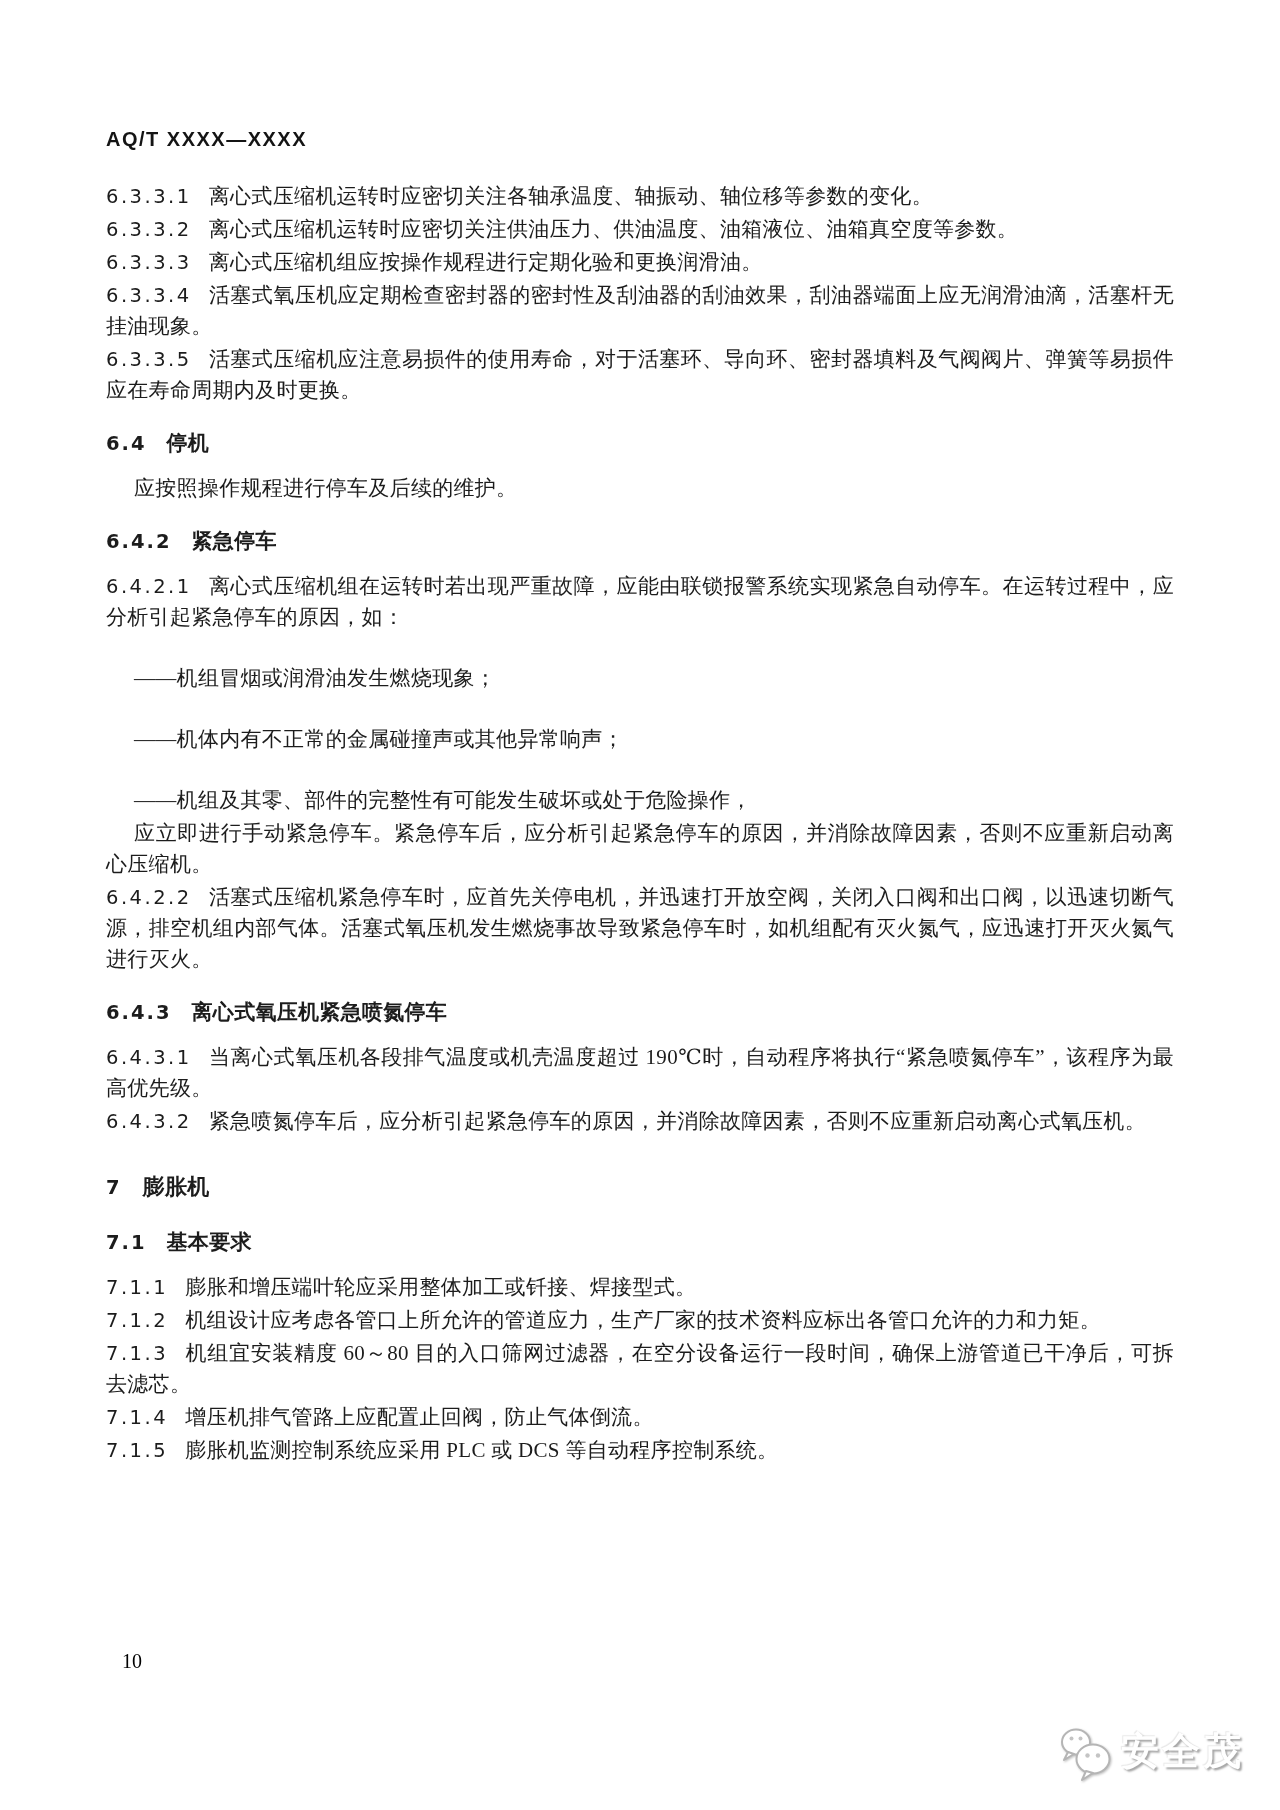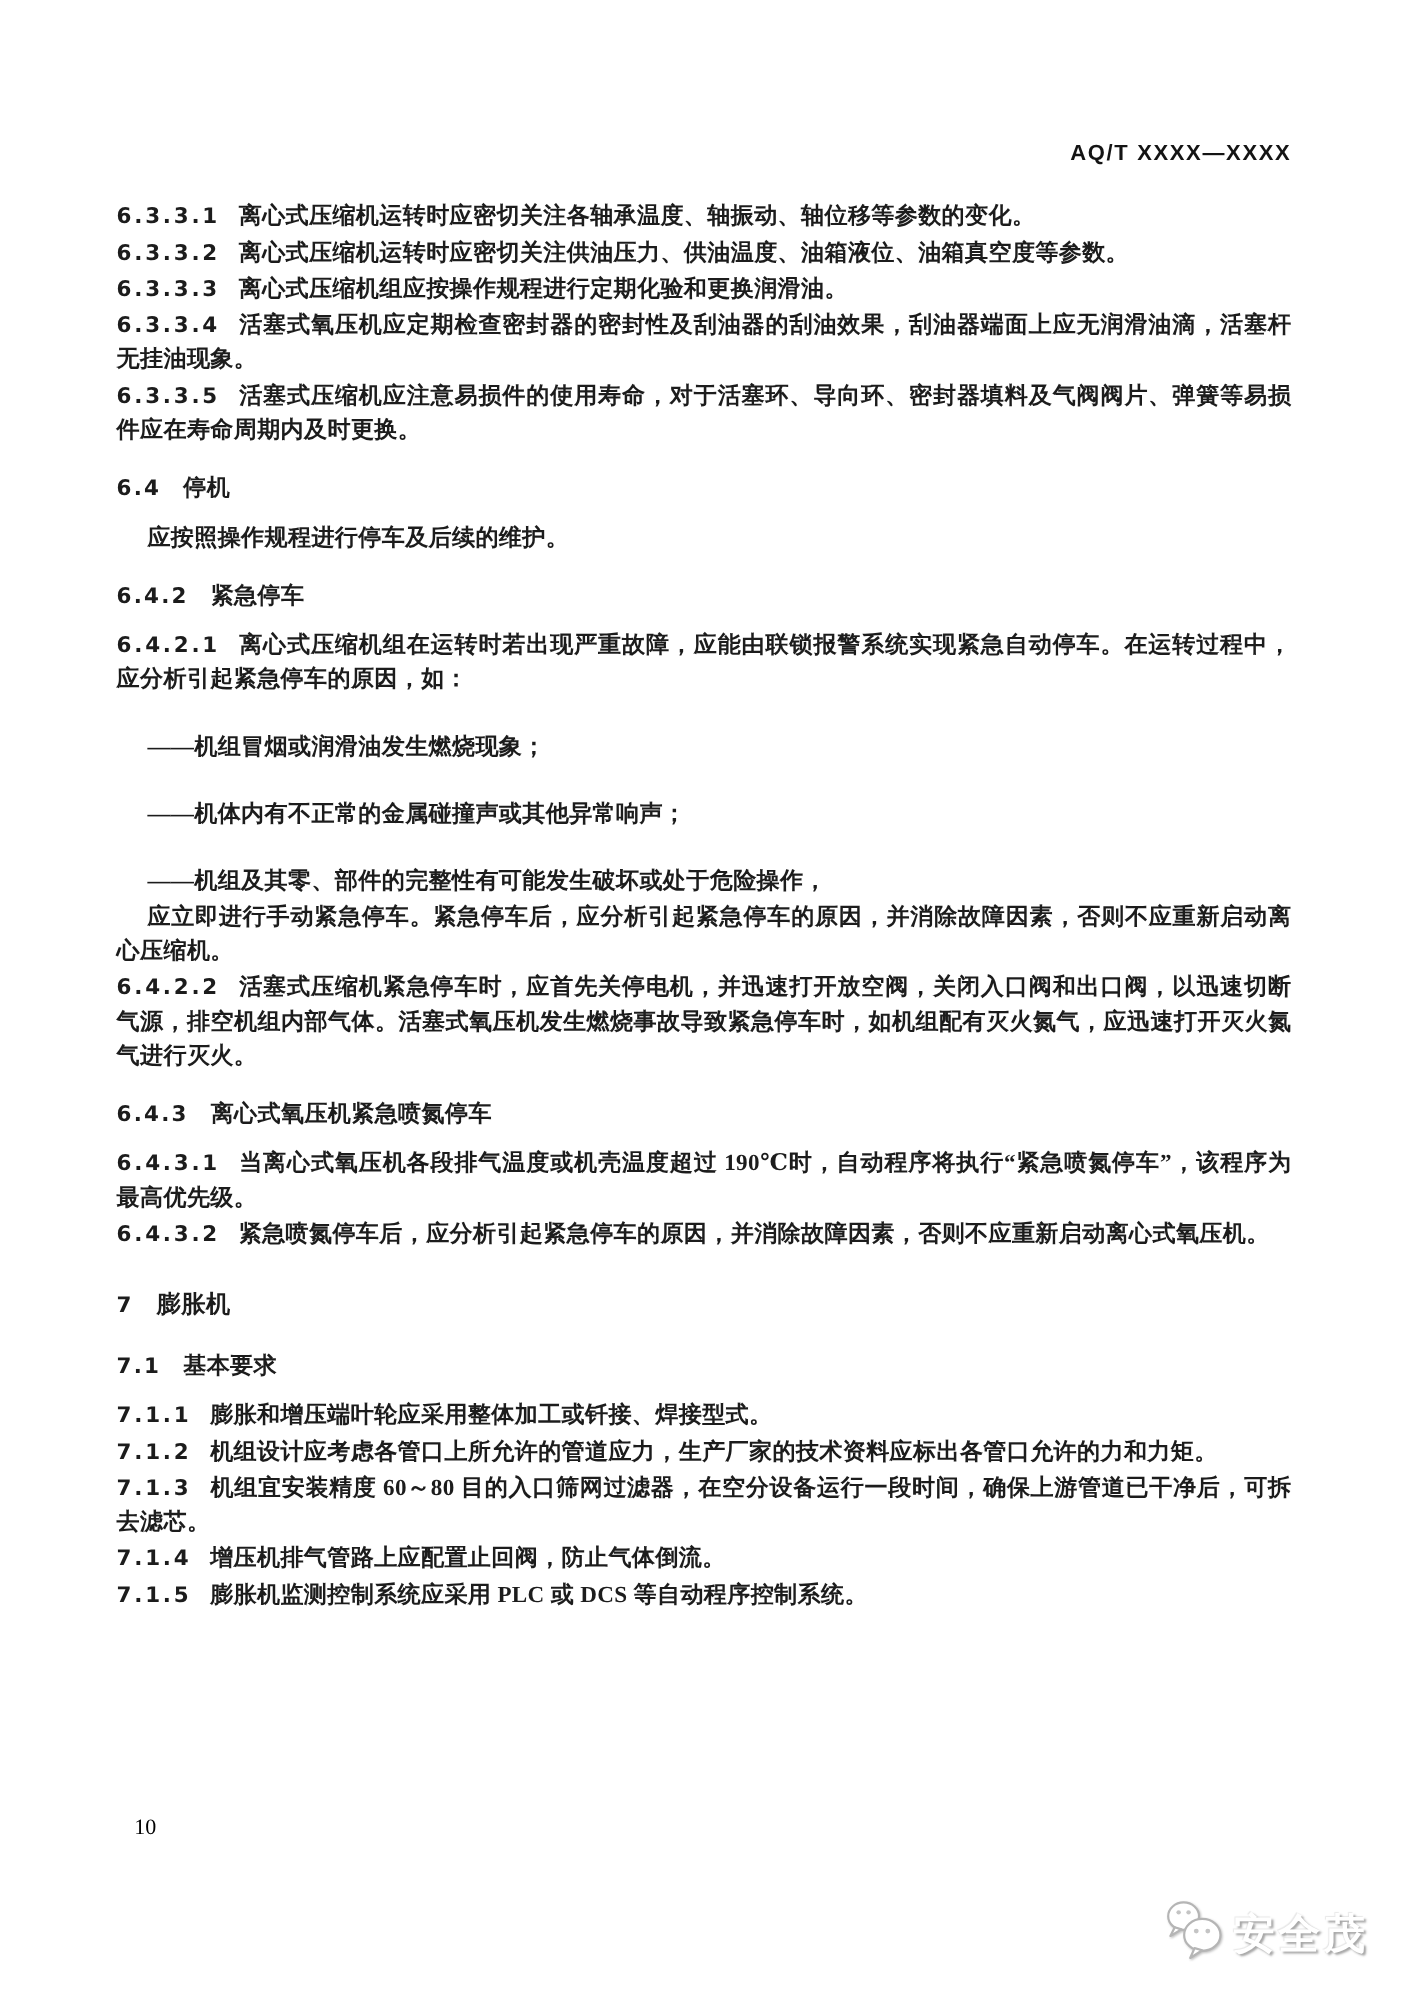--- a/index.html
+++ b/index.html
@@ -17,29 +17,27 @@
     left:106px; top:128px;
     width:1068px;
   }
   .doc-header {
     font-family:"Liberation Sans","DejaVu Sans",sans-serif;
     font-size:20px;
     font-weight:600;
     letter-spacing:1.5px;
     color:#141414;
     margin:0 0 30px 0;
-    text-align:right;
   }
   .blk {
     margin:2px 0;
     font-size:21px;
     line-height:31px;
     text-align:justify;
     letter-spacing:0.3px;
-    font-weight:bold;
   }
   .blk .num {
     font-family:"DejaVu Sans","Liberation Sans",sans-serif;
     font-size:19.5px;
     letter-spacing:2.5px;
     margin-right:17px;
     white-space:nowrap;
   }
   .heading, .heading2 {
     font-family:"DejaVu Sans","Liberation Sans",sans-serif;
@@ -61,21 +59,20 @@
     position:absolute;
     left:122px; top:1650px;
     font-family:"Liberation Serif","DejaVu Serif",serif;
     font-size:20px;
     color:#000000;
   }
   .footer-logo {
     position:absolute;
     right:36px; top:1726px;
     display:flex;
-    align-items:center;
     gap:2px;
   }
   .brand-text {
     font-family:"DejaVu Sans","Liberation Sans",sans-serif;
     font-size:38px;
     font-weight:bold;
     letter-spacing:3px;
     color:#ffffff;
     text-shadow:2px 2px 2px #a6a6a6, -1px -1px 1px #e8e8e8;
   }

